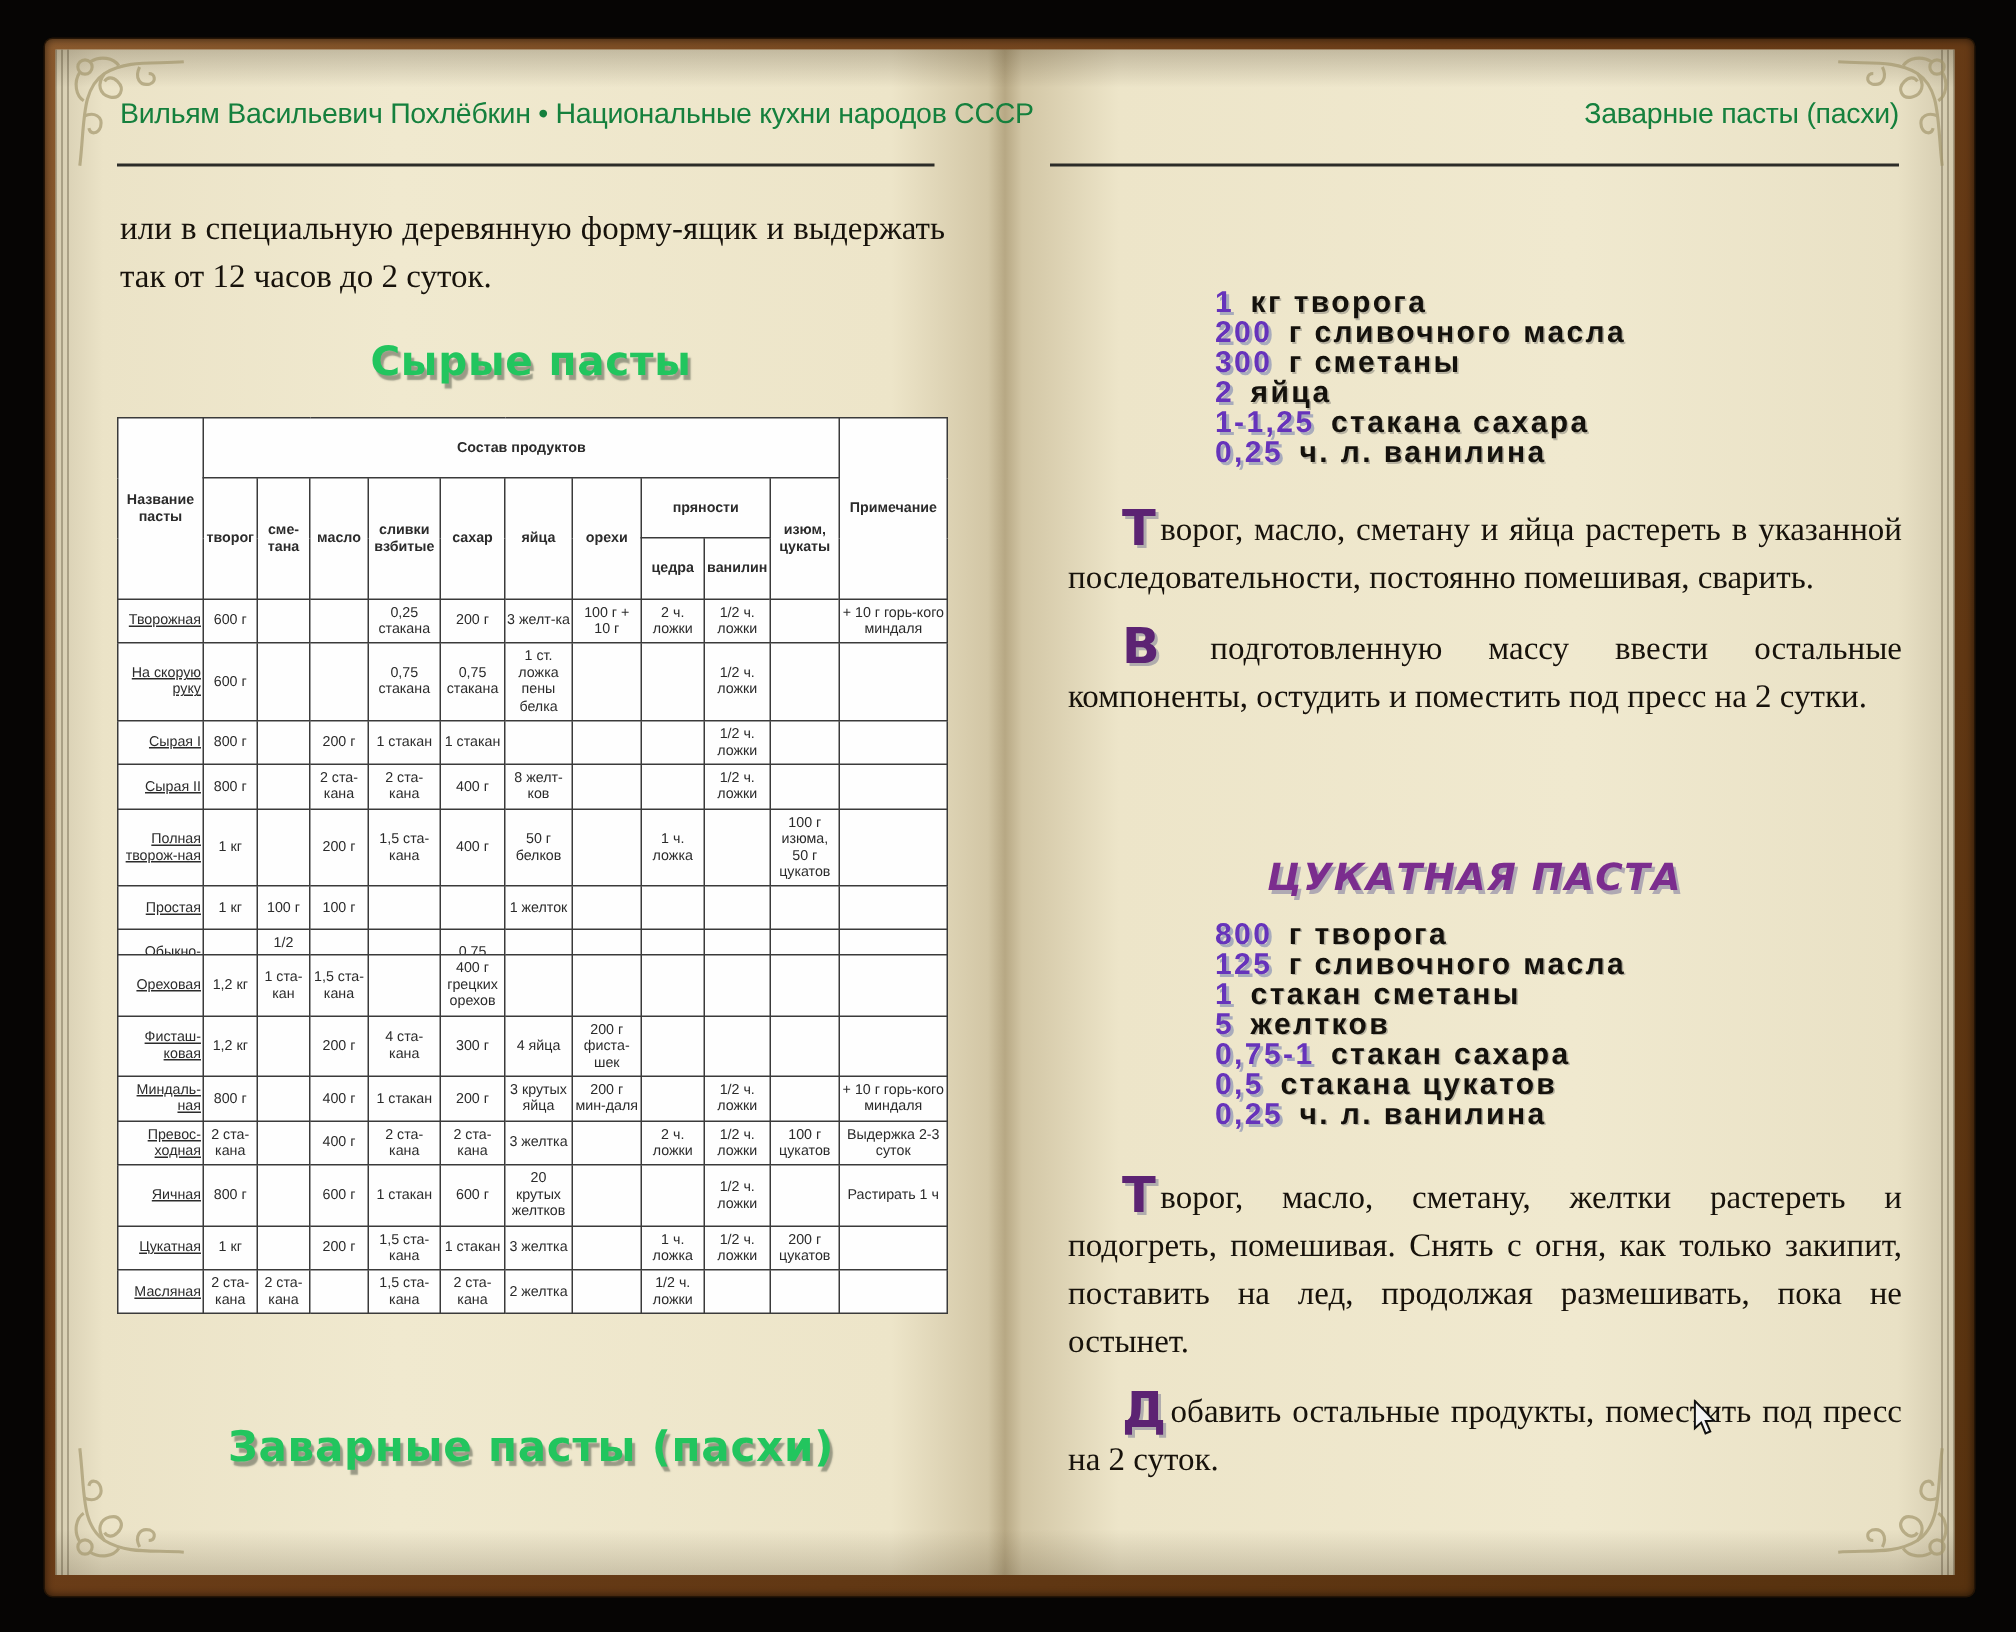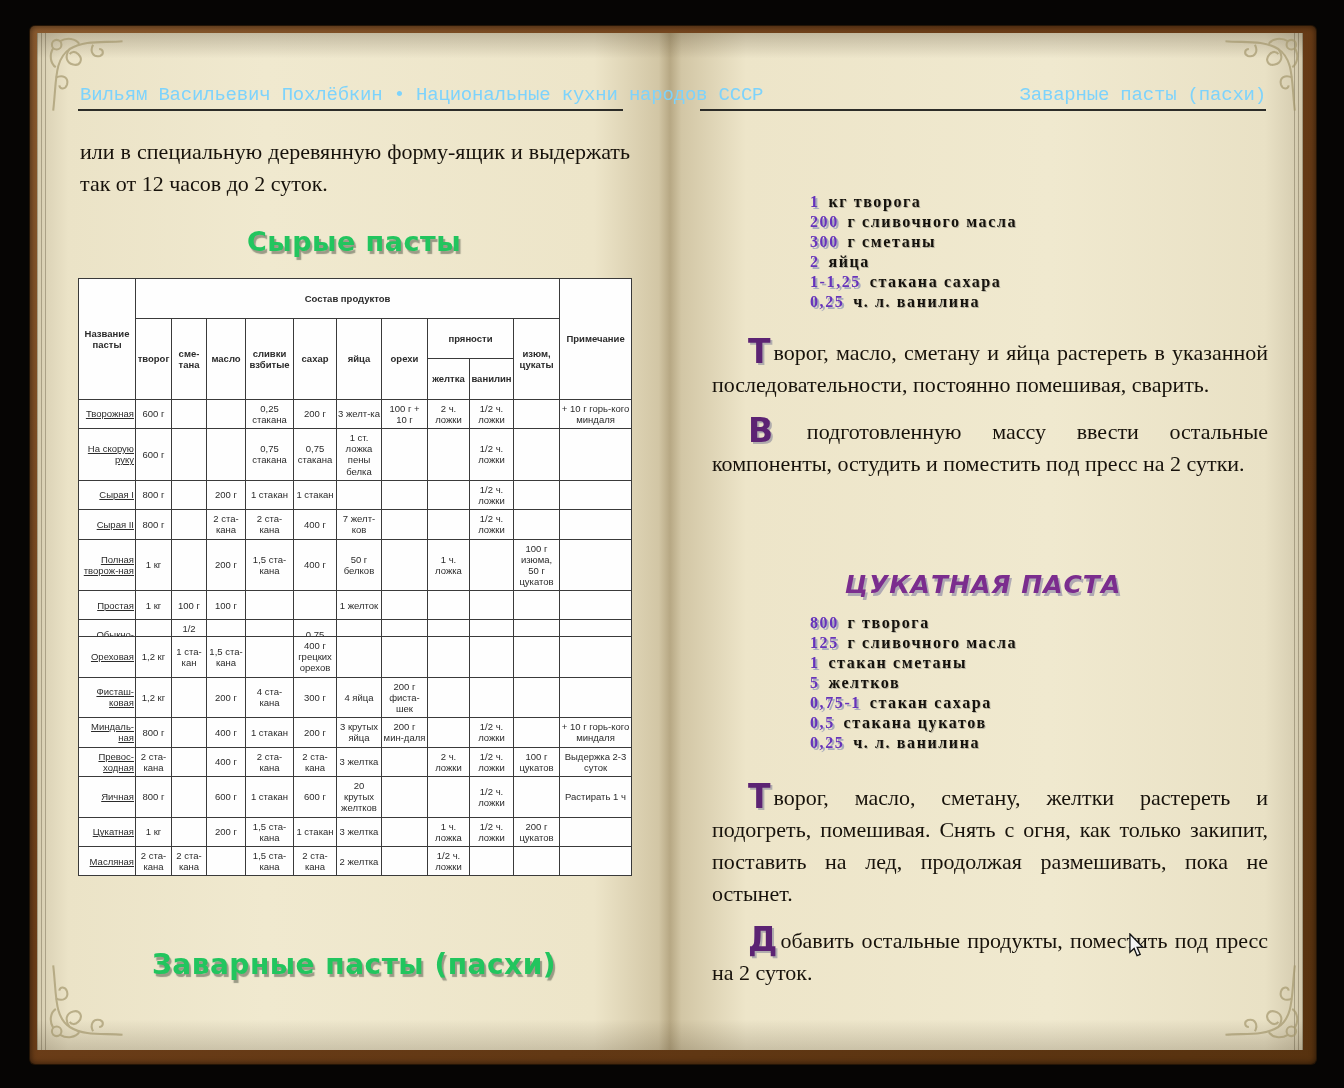--- a/index.html
+++ b/index.html
@@ -21,22 +21,22 @@
         background:linear-gradient(to bottom,rgba(40,25,5,.22),rgba(0,0,0,0) 2.5%,rgba(0,0,0,0) 97%,rgba(40,25,5,.18));}
 
   
   .orn{position:absolute;width:78px;height:78px;opacity:.85;}
   .orn svg{width:100%;height:100%;}
   .orn-tr{transform:scaleX(-1);}
   .orn-bl{transform:scaleY(-1);}
   .orn-br{transform:scale(-1,-1);}
 
   
-  .run-head{position:absolute;top:84px;font-family:Liberation Mono, monospace;
-        font-size:19px;color:#7dd3fc;letter-spacing:-.2px;white-space:nowrap;}
+  .run-head{position:absolute;top:66px;font-family:Liberation Sans, sans-serif;
+        font-size:19px;color:#15803d;letter-spacing:-.2px;white-space:nowrap;}
   .rule{position:absolute;top:109px;height:2px;background:#2c2c28;}
 
   .intro{position:absolute;left:80px;top:136px;width:550px;font-size:22px;line-height:32px;
         color:#17120b;text-align:justify;}
 
   .green-head{position:absolute;width:552px;text-align:center;
         font-family:"DejaVu Sans",sans-serif;font-weight:bold;font-size:27px;
         color:#22c55e;text-shadow:2px 3px 1px rgba(108,112,96,.65);letter-spacing:.5px;}
 
   .purple-head{position:absolute;left:700px;width:566px;text-align:center;
@@ -47,22 +47,22 @@
   .tblwrap{position:absolute;left:78px;width:554px;background:#fff;}
   table.t{border-collapse:collapse;table-layout:fixed;width:553px;background:#fefefe;
         font-family:"Liberation Sans",sans-serif;font-size:9.5px;line-height:1.18;color:#2b2b2b;}
   table.t th,table.t td{border:1px solid #3a3a3a;padding:3px 1px;text-align:center;vertical-align:middle;
         overflow-wrap:break-word;}
   table.t th{font-weight:bold;padding:14px 1px;}
   table.t td{height:22px;}
   table.t td.name-cell{text-align:right;padding-left:4px;text-decoration:underline;}
 
   
-  .ing-block{position:absolute;left:810px;font-family:Liberation Serif, serif;
-        font-weight:bold;font-size:16px;line-height:20px;letter-spacing:1.6px;color:#14110c;white-space:nowrap;}
+  .ing-block{position:absolute;left:810px;font-family:Liberation Sans, sans-serif;
+        font-weight:bold;font-size:20px;line-height:20px;letter-spacing:1.6px;color:#14110c;white-space:nowrap;}
   .ing-line{text-shadow:1px 1px 0 rgba(130,128,120,.5);}
   .ing-num{color:#6633bb;text-shadow:2px 2px 0 rgba(150,156,184,.8);}
   .ing-rest{margin-left:.55em;}
 
   
   .para-block{position:absolute;left:712px;width:556px;}
   .body-para{margin:0 0 15px 0;font-size:22px;line-height:32px;color:#17120b;
         text-align:justify;text-indent:36px;}
   .dropcap{display:inline-block;font-family:"DejaVu Sans",sans-serif;font-weight:bold;
         font-size:33px;line-height:20px;color:#5c2373;margin-right:3px;vertical-align:-3px;
@@ -165,21 +165,21 @@
           <th rowspan="2">сме-тана</th>
           <th rowspan="2">масло</th>
           <th rowspan="2">сливки взбитые</th>
           <th rowspan="2">сахар</th>
           <th rowspan="2">яйца</th>
           <th rowspan="2">орехи</th>
           <th colspan="2">пряности</th>
           <th rowspan="2">изюм, цукаты</th>
         </tr>
         <tr>
-          <th>желтка</th>
+          <th>цедра</th>
           <th>ванилин</th>
         </tr>
       </thead>
       <tbody>
           <tr>
             <td class="name-cell">Творожная</td>
             <td>600 г</td>
             <td></td>
             <td></td>
             <td>0,25 стакана</td>
@@ -219,21 +219,21 @@
             <td></td>
             <td></td>
           </tr>
           <tr>
             <td class="name-cell">Сырая II</td>
             <td>800 г</td>
             <td></td>
             <td>2 ста-кана</td>
             <td>2 ста-кана</td>
             <td>400 г</td>
-            <td>7 желт-ков</td>
+            <td>8 желт-ков</td>
             <td></td>
             <td></td>
             <td>1/2 ч. ложки</td>
             <td></td>
             <td></td>
           </tr>
           <tr>
             <td class="name-cell">Полная творож-ная</td>
             <td>1 кг</td>
             <td></td>

